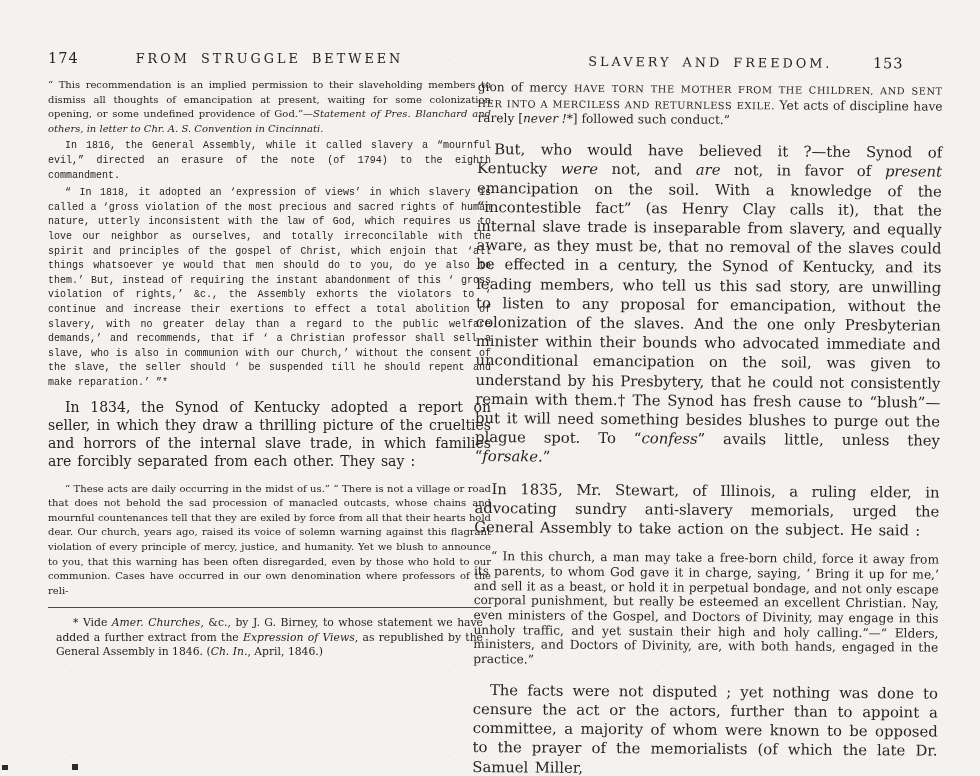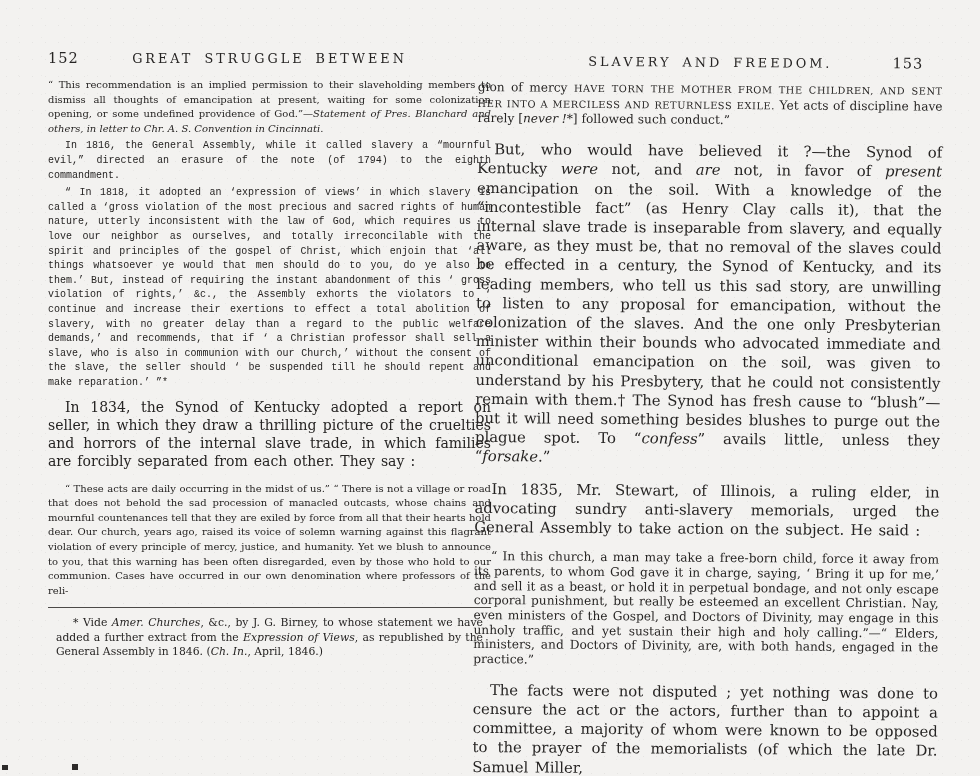--- a/index.html
+++ b/index.html
@@ -17,21 +17,21 @@
       radial-gradient(circle, rgba(60,60,60,0.05) 0.6px, transparent 1px);
     background-size:13px 17px, 23px 19px;
     background-position:0 0, 7px 9px;
   }
   .page{position:absolute;}
   .page-left{left:48px;top:50px;width:443px;}
   .page-right{left:478px;top:52px;width:465px;transform:rotate(0.45deg);transform-origin:top left;}
 
   .pagehead{display:flex;align-items:baseline;}
   .pagenum{width:70px;font-size:14.5px;letter-spacing:1px;}
-  .pagenum.right-side{text-align:center;}
+  .pagenum.right-side{text-align:left;}
   .runtitle{flex:1;text-align:center;font-size:12.8px;letter-spacing:3px;word-spacing:4px;}
 
   .textblock{margin-top:12px;text-align:justify;}
   .textblock p{margin:0;}
   p.indent{text-indent:17px;}
   p.small{font-size:10px;line-height:14.6px;}
   p.body{font-size:14px;line-height:17.8px;word-spacing:1.6px;}
   .page-left p.body{margin-top:9px;}
   .page-left p.small + p.small{margin-top:3px;font-family:Liberation Mono, monospace;}
   .page-left p.body + p.small{margin-top:11px;}
@@ -52,22 +52,22 @@
   .speck-1{left:2px;top:765px;width:6px;height:5px;}
   .speck-2{left:72px;top:764px;width:6px;height:6px;}
 </style>
 </head>
 <body>
 
 <div class="paper-noise"></div>
 
 <div class="page page-left">
   <div class="pagehead">
-    <span class="pagenum">152</span>
-    <span class="runtitle">GREAT STRUGGLE BETWEEN</span>
+    <span class="pagenum">174</span>
+    <span class="runtitle">FROM STRUGGLE BETWEEN</span>
     <span class="pagenum right-side"></span>
   </div>
   <div class="textblock">
       <p class="small">“ This recommendation is an implied permission to their slaveholding members to dismiss all thoughts of emancipation at present, waiting for some colonization opening, or some undefined providence of God.”—<i>Statement of Pres. Blanchard and others, in letter to Chr. A. S. Convention in Cincinnati.</i></p>
       <p class="small indent">In 1816, the General Assembly, while it called slavery a “mournful evil,” directed an erasure of the note (of 1794) to the eighth commandment.</p>
       <p class="small indent">“ In 1818, it adopted an ‘expression of views’ in which slavery is called a ‘gross violation of the most precious and sacred rights of human nature, utterly inconsistent with the law of God, which requires us to love our neighbor as ourselves, and totally irreconcilable with the spirit and principles of the gospel of Christ, which enjoin that ‘all things whatsoever ye would that men should do to you, do ye also to them.’  But, instead of requiring the instant abandonment of this ‘ gross violation of rights,’ &amp;c., the Assembly exhorts the violators to ‘ continue and increase their exertions to effect a total abolition of slavery, with no greater delay than a regard to the public welfare demands,’ and recommends, that if ‘ a Christian professor shall sell a slave, who is also in communion with our Church,’ without the consent of the slave, the seller should ‘ be suspended till he should repent and make reparation.’ ”*</p>
       <p class="body indent">In 1834, the Synod of Kentucky adopted a report on seller, in which they draw a thrilling picture of the cruelties and horrors of the internal slave trade, in which families are forcibly separated from each other.  They say :</p>
       <p class="small indent">“ These acts are daily occurring in the midst of us.”  “ There is not a village or road that does not behold the sad procession of manacled outcasts, whose chains and mournful countenances tell that they are exiled by force from all that their hearts hold dear.  Our church, years ago, raised its voice of solemn warning against this flagrant violation of every principle of mercy, justice, and humanity.  Yet we blush to announce to you, that this warning has been often disregarded, even by those who hold to our communion. Cases have occurred in our own denomination where professors of the reli-</p>
     </div>
   <hr class="footrule">

